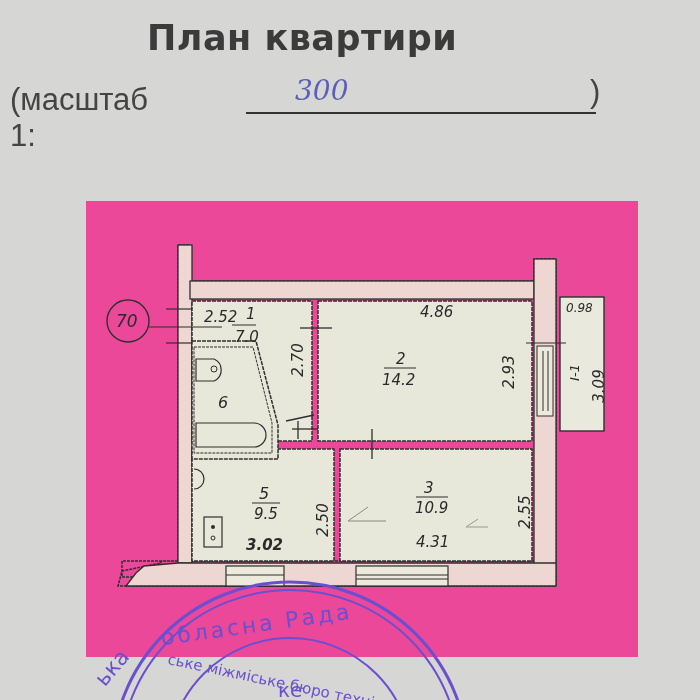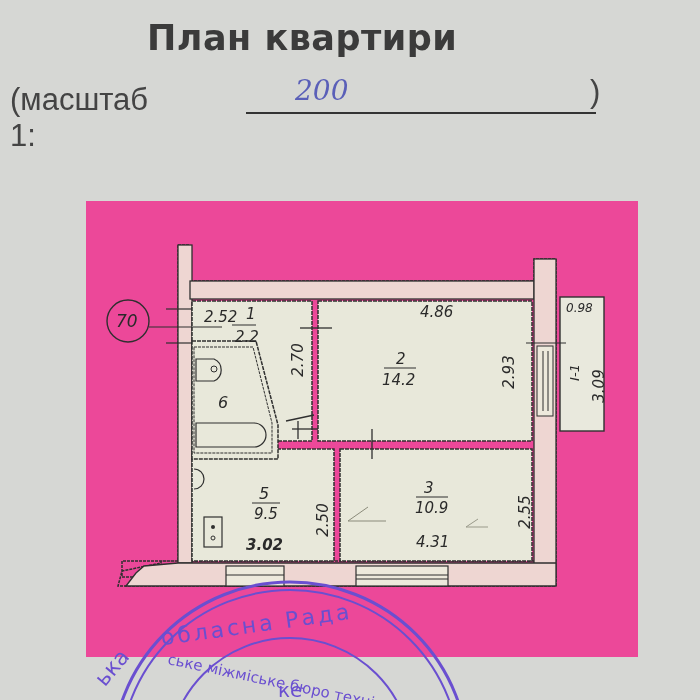--- a/index.html
+++ b/index.html
@@ -40,21 +40,21 @@
   }
 </style>
 </head>
 <body>
 
 <div class="title">План квартири</div>
 
 <div class="scale-row">
   <span class="scale-open">(масштаб 1:</span>
   <div class="scale-line"></div>
-  <span class="scale-value">200</span>
+  <span class="scale-value">300</span>
   <span class="scale-close">)</span>
 </div>
 
 <div class="sheet">
   <svg class="plan" width="552" height="456" viewBox="0 0 552 456">
 
     <g fill="#eed6d2" stroke="#2f2f2f" stroke-width="1.5" stroke-dasharray="3,1">
 
       <path d="M92,44 L104,44 L104,80 L448,80 L448,58 L470,58 L470,360 L36,360 L36,376 L470,376 L470,385 L32,385 L36,370 L75,362 L75,360 L92,360 Z" fill="none"></path>
     </g>
@@ -122,21 +122,21 @@
     <line x1="440" y1="142" x2="480" y2="142" stroke="#2f2f2f" stroke-width="1"></line>
 
     <path d="M262,320 L282,306 M262,320 L300,320" stroke="#8a8a7a" stroke-width="1" fill="none"></path>
     <path d="M380,326 L392,318 M380,326 L402,326" stroke="#9a9a8a" stroke-width="1" fill="none"></path>
   </svg>
 
   <span class="lbl" style="left:30px;top:110px;font-size:17px;">70</span>
 
   <span class="lbl" style="left:118px;top:107px;">2.52</span>
   <span class="lbl" style="left:160px;top:104px;">1</span>
-  <span class="lbl" style="left:149px;top:127px;">2.2</span>
+  <span class="lbl" style="left:149px;top:127px;">7.0</span>
   <span class="lbl rot" style="left:195px;top:150px;">2.70</span>
 
   <span class="lbl" style="left:334px;top:102px;">4.86</span>
   <span class="lbl" style="left:310px;top:149px;">2</span>
   <span class="lbl" style="left:296px;top:170px;text-align:right;">14.2</span>
   <span class="lbl rot" style="left:406px;top:162px;">2.93</span>
 
   <span class="lbl" style="left:338px;top:278px;">3</span>
   <span class="lbl" style="left:329px;top:298px;">10.9</span>
   <span class="lbl" style="left:330px;top:332px;">4.31</span>

